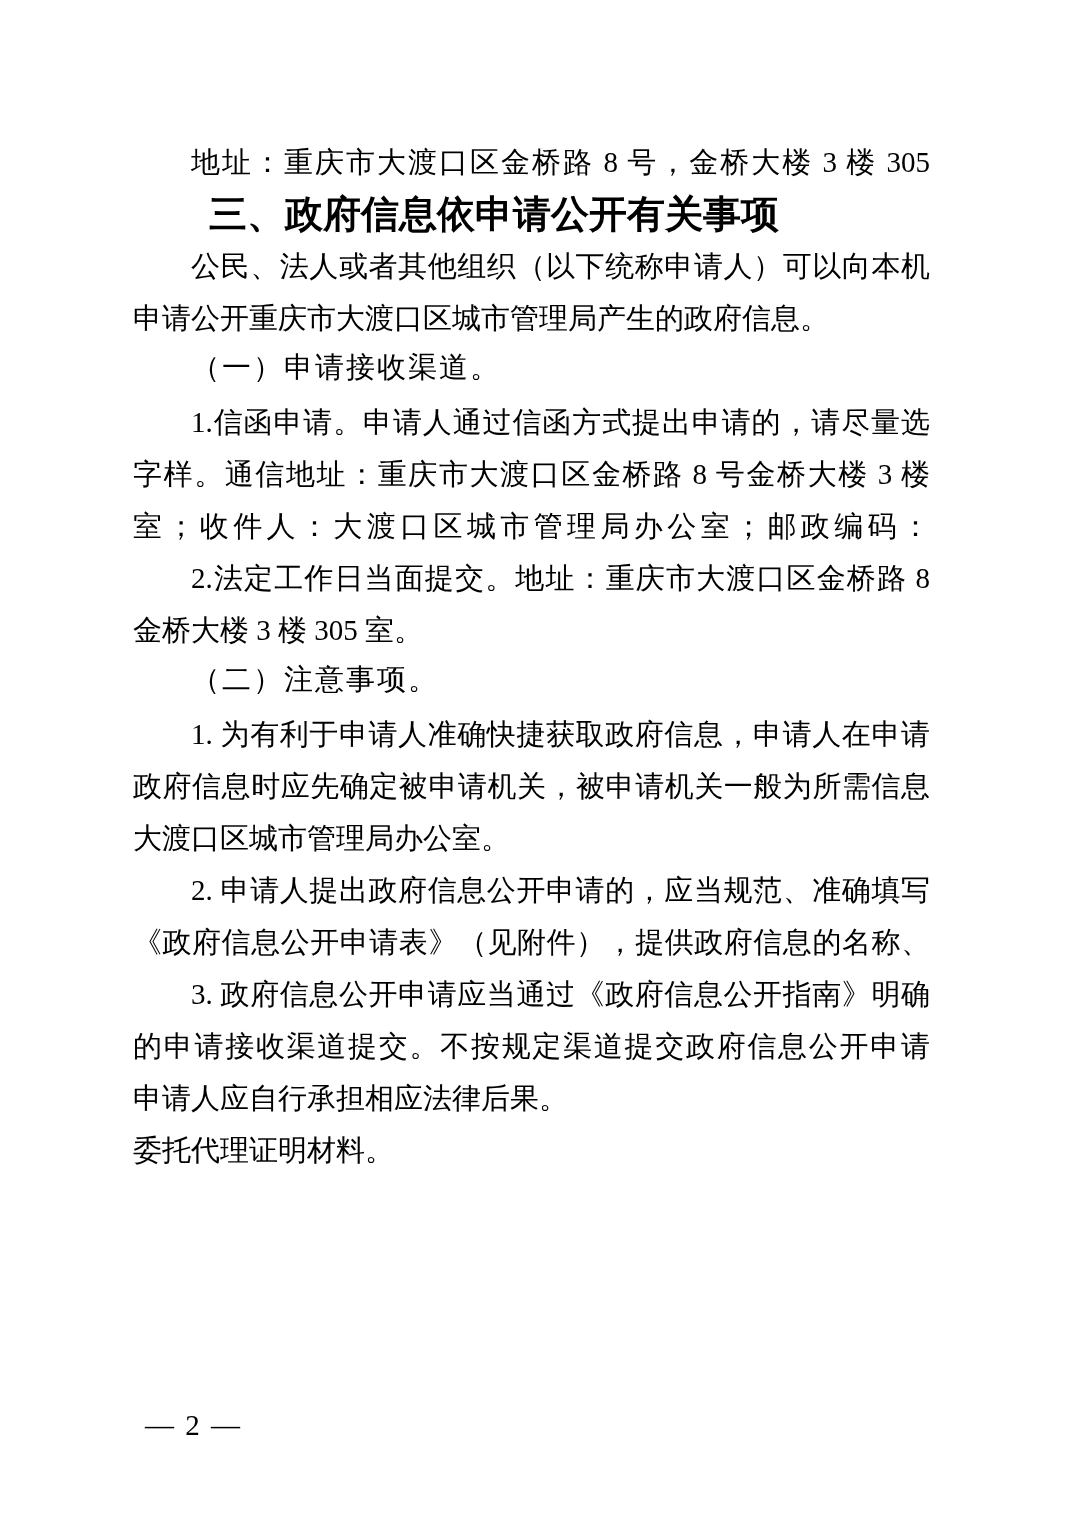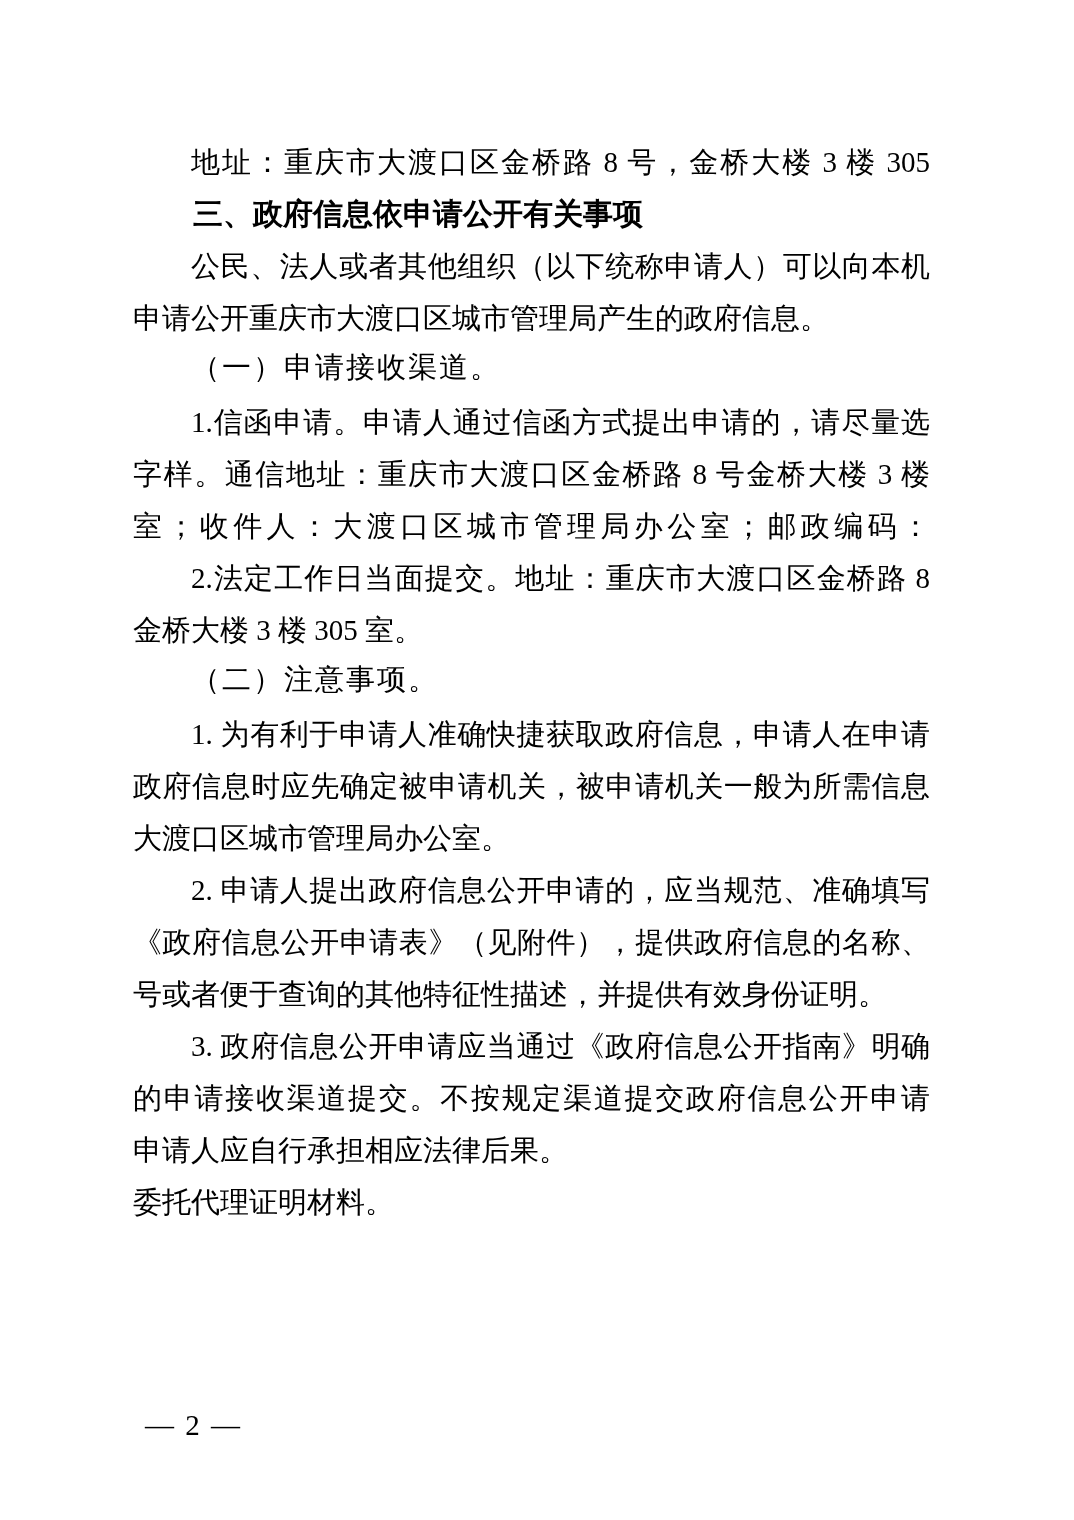--- a/index.html
+++ b/index.html
@@ -32,21 +32,21 @@
   .line.indent {
     text-indent: 2em;
   }
   .line.full {
     text-align: justify;
     text-align-last: justify;
   }
   .line.heading {
     font-family: "Liberation Sans", "DejaVu Sans", sans-serif;
     font-weight: bold;
-    font-size: 30px;
+    font-size: 38px;
   }
   .line.subheading {
     letter-spacing: 2px;
     font-family: Liberation Mono, monospace;
   }
   .footer {
     position: absolute;
     left: 145px;
     top: 1410px;
     font-size: 29px;
@@ -68,20 +68,19 @@
       <div class="line body full">字样。通信地址：重庆市大渡口区金桥路 8 号金桥大楼 3 楼 305</div>
       <div class="line body full">室；收件人：大渡口区城市管理局办公室；邮政编码：400084。</div>
       <div class="line body indent full">2.法定工作日当面提交。地址：重庆市大渡口区金桥路 8 号</div>
       <div class="line body">金桥大楼 3 楼 305 室。</div>
       <div class="line subheading indent">（二）注意事项。</div>
       <div class="line body indent full">1. 为有利于申请人准确快捷获取政府信息，申请人在申请</div>
       <div class="line body full">政府信息时应先确定被申请机关，被申请机关一般为所需信息的</div>
       <div class="line body">大渡口区城市管理局办公室。</div>
       <div class="line body indent full">2. 申请人提出政府信息公开申请的，应当规范、准确填写</div>
       <div class="line body full">《政府信息公开申请表》（见附件），提供政府信息的名称、文</div>
-      <div class="line body">号或者便于查询的其他特征性描述，并提供有效身份证明。</div>
       <div class="line body indent full">3. 政府信息公开申请应当通过《政府信息公开指南》明确</div>
       <div class="line body full">的申请接收渠道提交。不按规定渠道提交政府信息公开申请的，</div>
       <div class="line body">申请人应自行承担相应法律后果。</div>
       <div class="line body">委托代理证明材料。</div>
     </div>
   <div class="footer">— 2 —</div>
 </div>
 
 </body></html>

